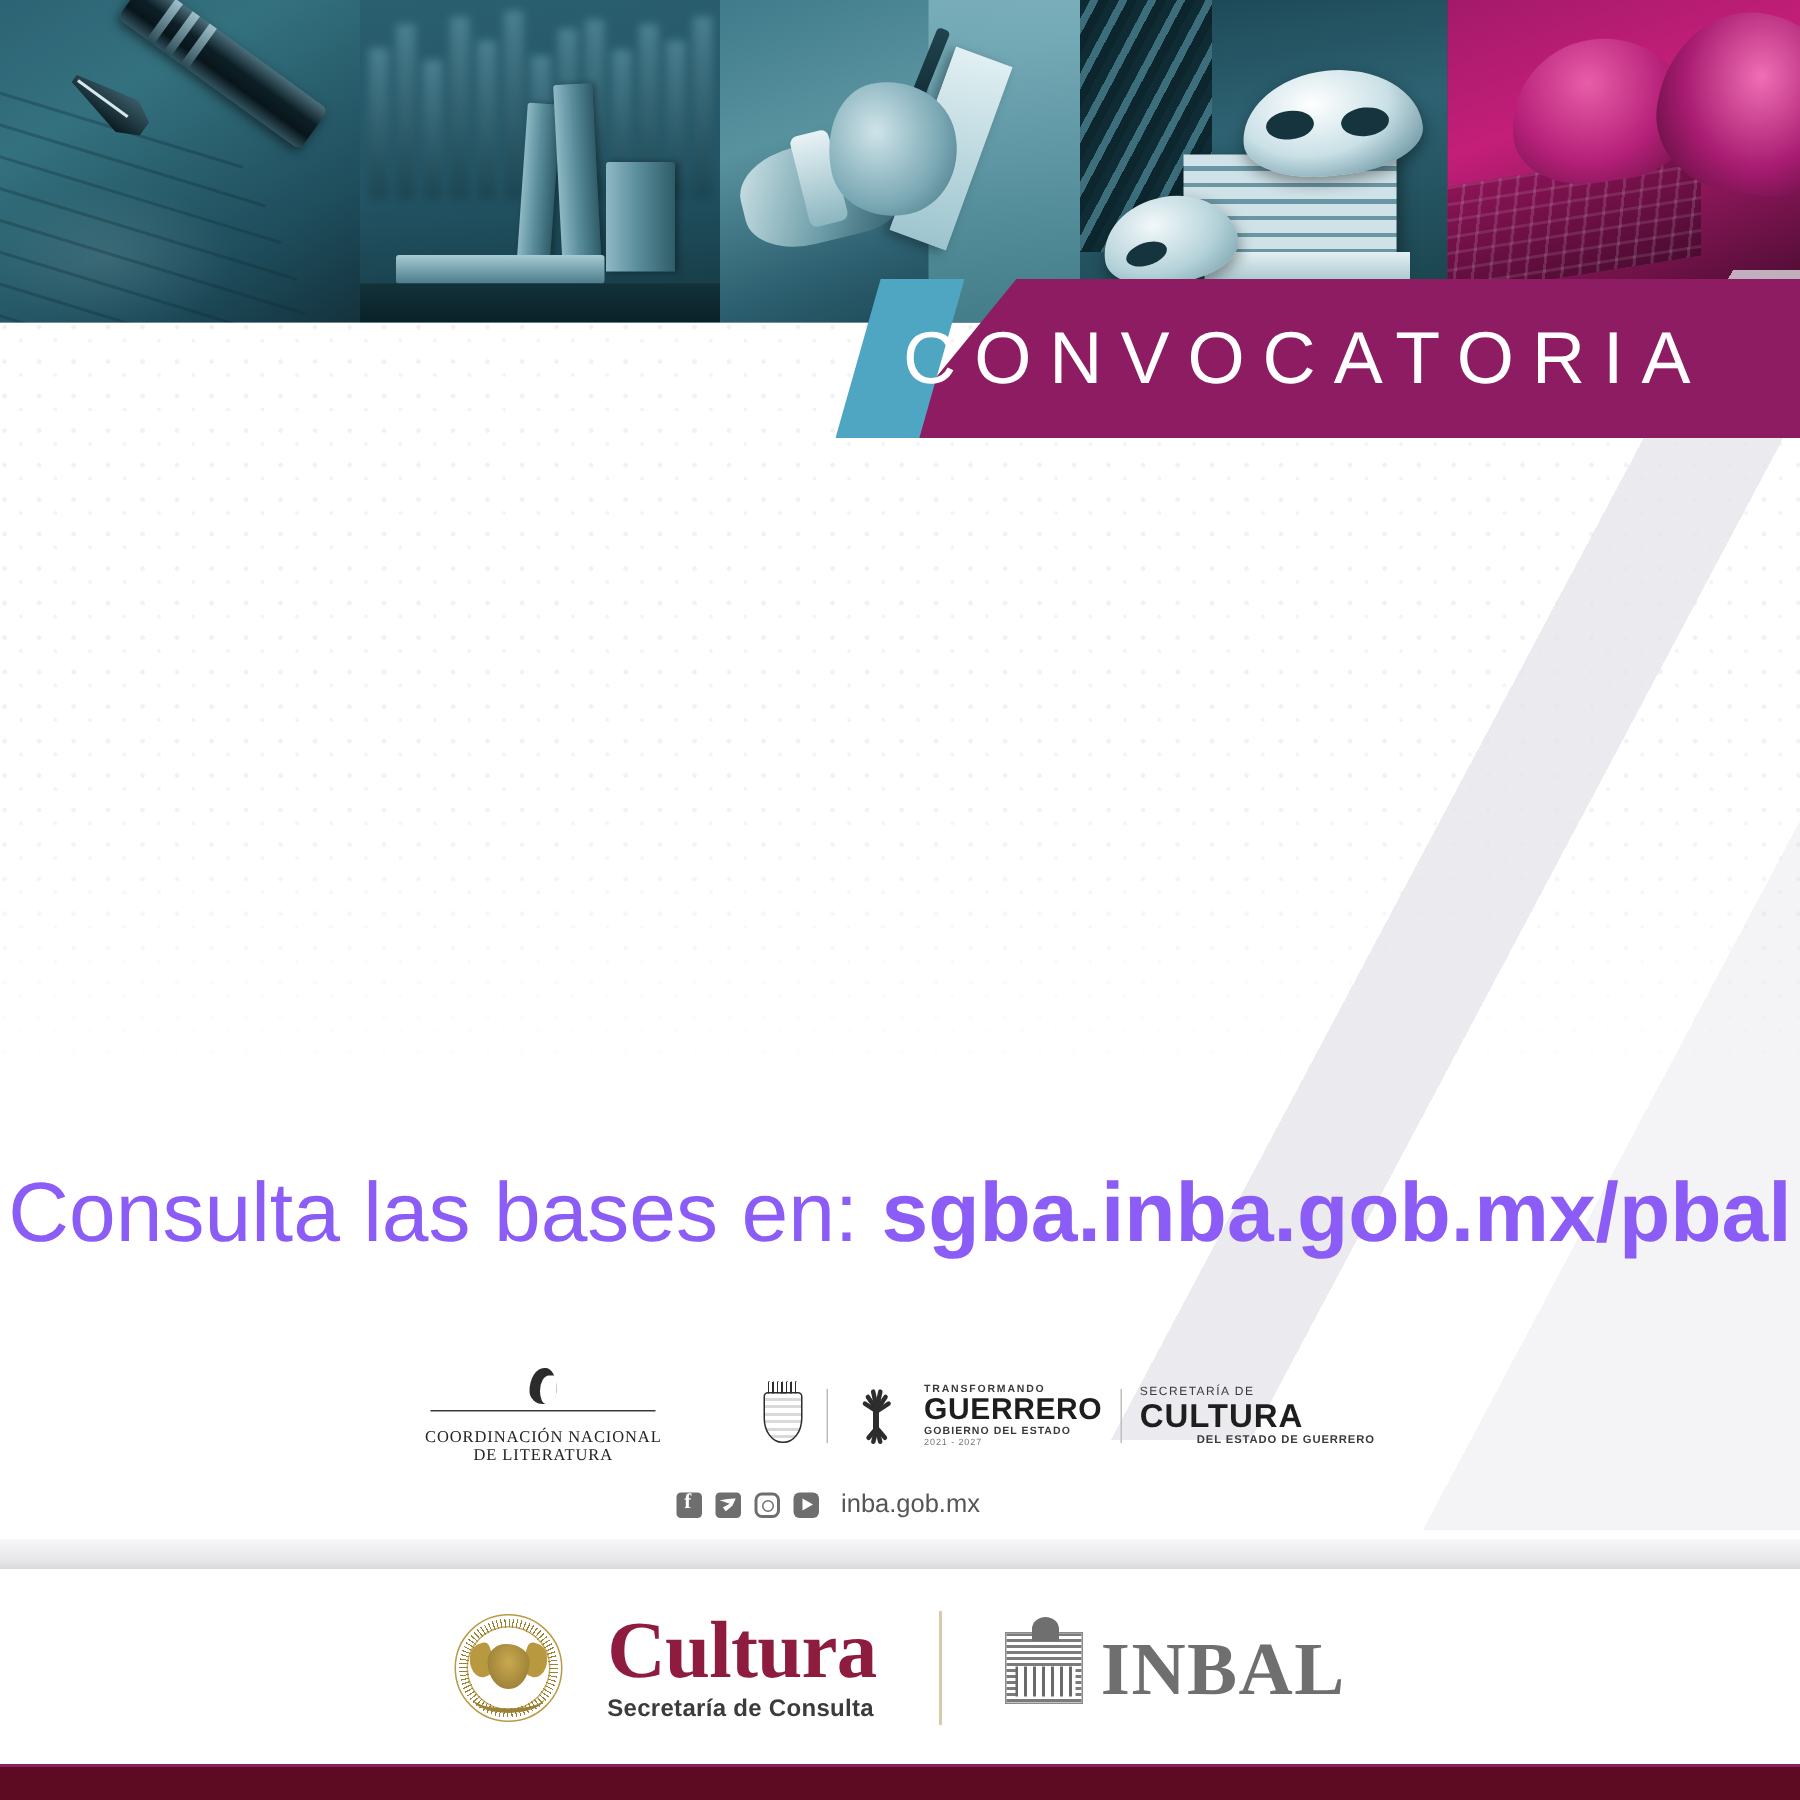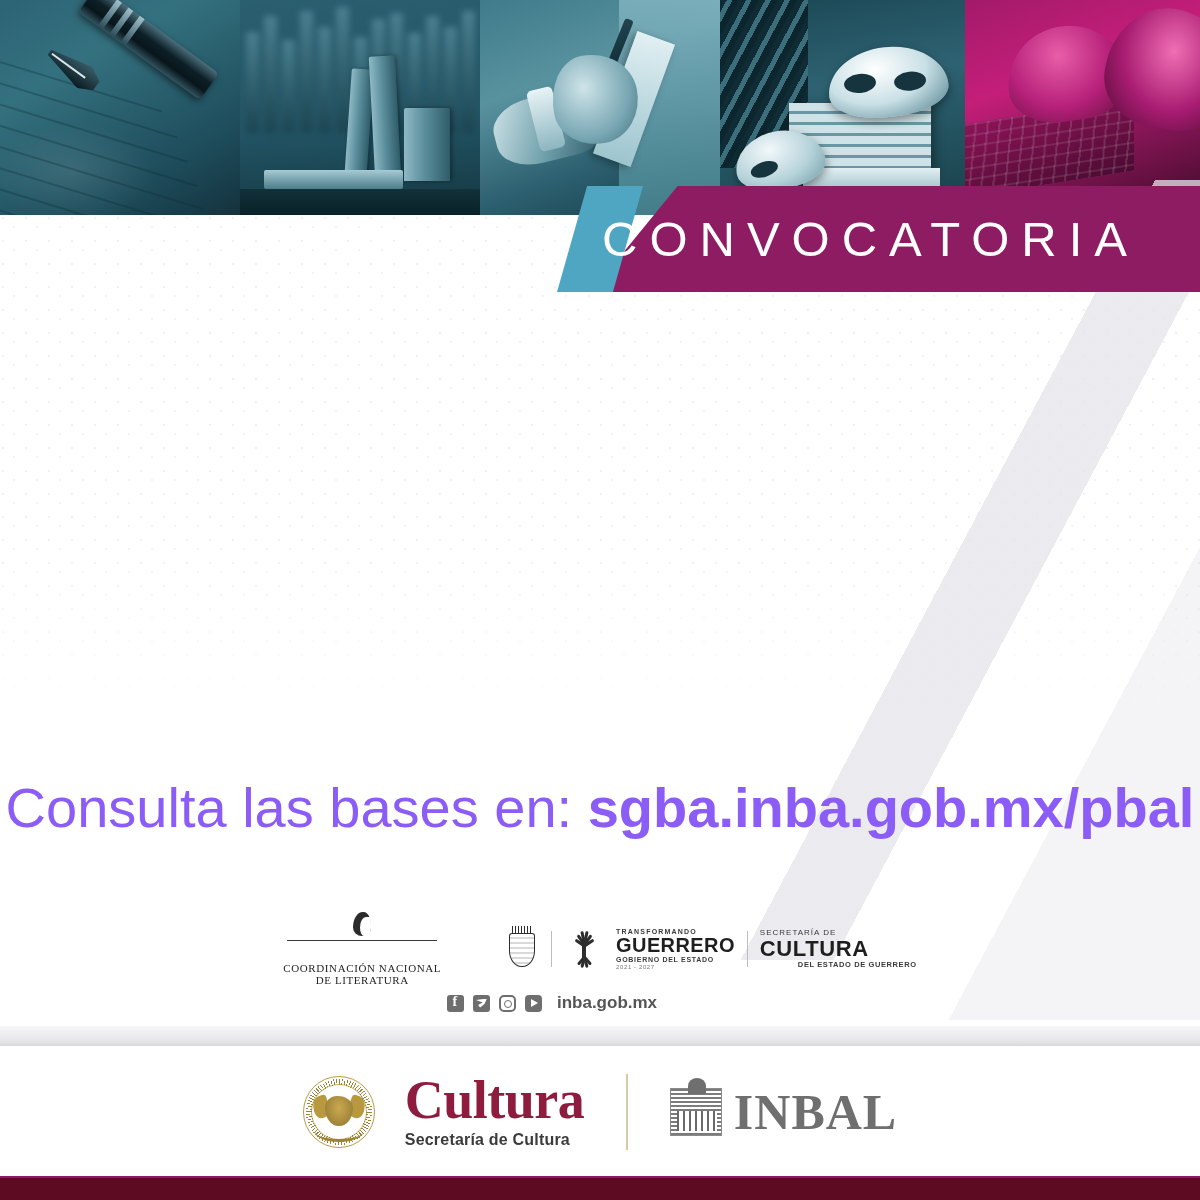--- a/index.html
+++ b/index.html
@@ -192,21 +192,21 @@
   .cnl-face .hair {
     position:absolute; left:2px; top:0; width:18px; height:24px; background:#2b2b2b;
     border-radius:60% 45% 40% 55% / 70% 60% 40% 40%;
   }
   .cnl-face .prof {
     position:absolute; left:9px; top:5px; width:11px; height:19px; background:#ffffff;
     border-radius:60% 10% 45% 40% / 60% 40% 50% 50%;
   }
   .cnl-rule { width:150px; height:1px; background:#3a3a3a; margin-top:2px; }
   .cnl-t1 { font-family:"Liberation Serif", serif; font-size:11px; color:#242424;
-            letter-spacing:.6px; margin-top:21px; }
+            letter-spacing:.6px; margin-top:11px; }
   .cnl-t2 { font-family:"Liberation Serif", serif; font-size:11px; color:#242424;
             letter-spacing:.6px; }
 
   .gro-group { display:flex; align-items:center; gap:12px; }
   .gro-shield { width:34px; height:46px; position:relative; }
   .gro-shield .sh {
     position:absolute; left:4px; top:7px; width:26px; height:34px;
     border:1.4px solid #2d2d2d; border-radius:3px 3px 48% 48%;
     background:repeating-linear-gradient(180deg,#fff 0 3px,#d9d9d9 3px 5px);
   }
@@ -228,21 +228,21 @@
   .gro-txt .t-md { font-size:7px; color:#3a3a3a; letter-spacing:.7px; font-weight:bold; }
   .gro-txt .t-yr { font-size:6px; color:#777; letter-spacing:.6px; }
   .cul-txt { line-height:1.08; }
   .cul-txt .c-sm { font-size:8px; color:#3a3a3a; letter-spacing:1px; font-weight:normal;}
   .cul-txt .c-big { font-size:22px; color:#1e1e1e; font-weight:bold; letter-spacing:.6px; }
   .cul-txt .c-md { font-size:7.5px; color:#3a3a3a; letter-spacing:.6px; font-weight:bold;padding-left:38px;}
 
   
   .social {
     position:absolute; left:0; top:993px; width:1104px;
-    display:flex; justify-content:center; align-items:center; gap:9px;font-weight:bold;
+    display:flex; justify-content:center; align-items:center; gap:9px;
   }
   .sicon { width:17px; height:17px; background:#6e6e6e; border-radius:3px;
            position:relative; display:inline-block; }
   .sicon.ig { background:none; border:2.6px solid #6e6e6e; border-radius:5px; }
   .sicon.ig::after { content:""; position:absolute; left:3px; top:3px; width:6px; height:6px;
            border:1.8px solid #6e6e6e; border-radius:50%; }
   .sicon.fb::after { content:"f"; position:absolute; left:5.5px; top:-1px; color:#fff;
            font-size:14px; font-weight:bold; font-family:"Liberation Serif", serif; }
   .sicon.tw::after { content:""; position:absolute; left:3px; top:4px; width:11px; height:9px;
            background:#fff; clip-path:polygon(0 18%,100% 0,78% 60%,38% 100%,20% 72%,62% 44%); }
@@ -474,21 +474,21 @@
       <span class="ring"></span>
         <span class="ring2"></span>
         <span class="arcTxt"></span>
       <span class="wing wl"></span>
         <span class="wing wr"></span>
       <span class="body"></span>
         <span class="laurel"></span>
     </div>
     <div class="cultura-block">
       <div class="cultura-word">Cultura</div>
-      <div class="cultura-sub">Secretaría de Cultura</div>
+      <div class="cultura-sub">Secretaría de Consulta</div>
     </div>
     <div class="foot-vdiv"></div>
     <div class="inbal-group">
       <div class="palace">
         <span class="dome"></span>
           <span class="cols"></span>
       </div>
       <div class="inbal-word">INBAL</div>
     </div>
   </div>

